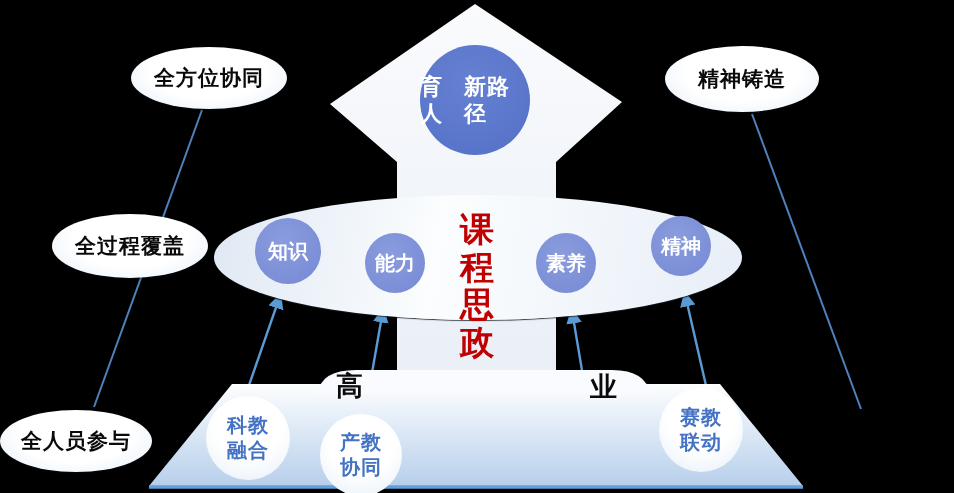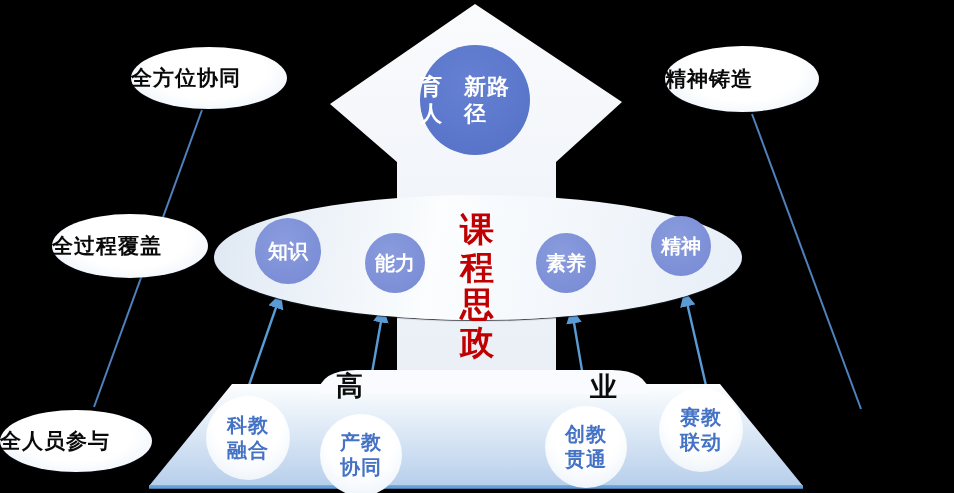--- a/index.html
+++ b/index.html
@@ -6,21 +6,21 @@
   .stage{
     position:relative;width:954px;height:493px;background:#000;overflow:hidden;
     font-family:"Liberation Sans","DejaVu Sans",sans-serif;
   }
   .stage svg.bg{position:absolute;left:0;top:0;}
   .abs{position:absolute;}
   
   .node-ellipse{
     border-radius:50%;
     background:radial-gradient(ellipse at 50% 38%, #ffffff 52%, #f4f8fc 72%, #dfe8f3 100%);
-    display:flex;align-items:center;
+    display:flex;align-items:center;justify-content:center;
     color:#0a0a0a;font-weight:bold;font-size:21px;letter-spacing:1px;
     box-shadow:0 2px 3px -1px rgba(10,15,25,.55);
   }
   
   .big-ellipse{
     border-radius:50%;
     background:linear-gradient(100deg,#dfe8f3 0%,#fbfdfe 42%,#f2f6fb 70%,#e7eef7 100%);
     box-shadow:0 2px 1px -1px rgba(15,20,30,.85);
   }
   
@@ -133,22 +133,18 @@
   </div>
 
   <div class="abs base-circle" style="left:206px;top:396px;width:84px;height:84px;">
     <span>科教</span>
     <span>融合</span>
   </div>
   <div class="abs base-circle" style="left:320px;top:414px;width:82px;height:82px;">
     <span>产教</span>
     <span>协同</span>
   </div>
-  <div class="abs base-circle" style="left:545px;top:406px;width:82px;height:82px;">
-    <span>创教</span>
-    <span>贯通</span>
-  </div>
   <div class="abs base-circle" style="left:659px;top:388px;width:84px;height:84px;">
     <span>赛教</span>
     <span>联动</span>
   </div>
 
 </div>
 
 </body></html>

